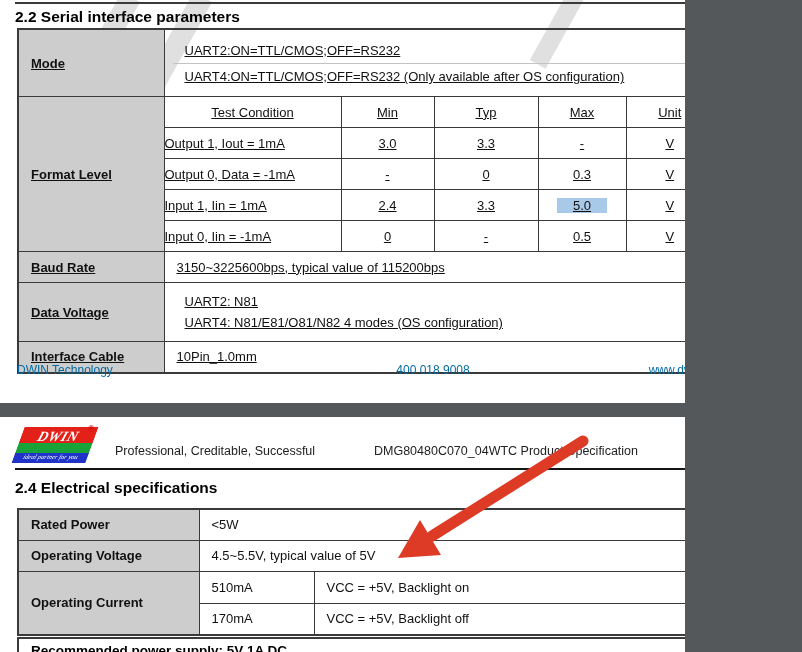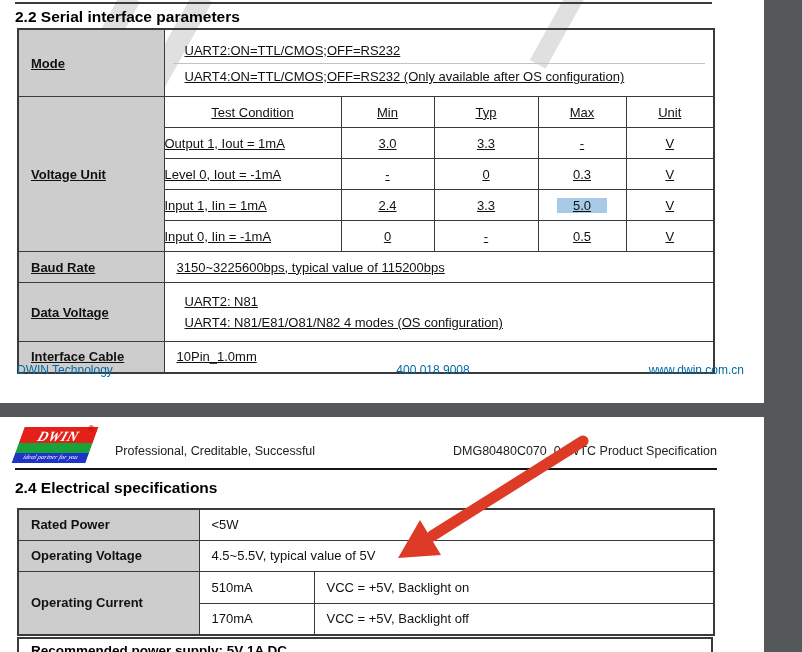--- a/index.html
+++ b/index.html
@@ -1,18 +1,18 @@
 <!DOCTYPE html>
 <html><head>
 <meta charset="utf-8">
 <style>
   * { margin:0; padding:0; box-sizing:border-box; }
   body { font-family:"Liberation Sans", sans-serif; color:#111; }
   .canvas { position:relative; width:802px; height:652px; background:#54585b; overflow:hidden; }
-  .page { position:absolute; left:0; width:764px; background:#ffffff; overflow:hidden; }
+  .page { position:absolute; left:0; width:685px; background:#ffffff; overflow:hidden; }
   .page1 { top:0; height:403px; }
   .page2 { top:417px; height:235px; }
 
   
   .wm { position:absolute; background:#000; opacity:0.12; }
   .wm1 { left:86px; top:-12px; width:21px; height:142px; transform:rotate(29deg); }
   .wm2 { left:158px; top:-12px; width:21px; height:142px; transform:rotate(29deg); }
   .wm3 { left:550px; top:-18px; width:18px; height:88px; transform:rotate(29deg); }
 
   .cutline { position:absolute; left:15px; top:2px; width:697px; height:2px; background:#3a3a3a; }
@@ -91,36 +91,36 @@
       </colgroup>
       <tbody>
           <tr class="h50">
         <th>Mode</th>
         <td colspan="5" class="twolines">
           <div class="mline">UART2:ON=TTL/CMOS;OFF=RS232</div>
           <div class="mline m2">UART4:ON=TTL/CMOS;OFF=RS232 (Only available after OS configuration)</div>
         </td>
       </tr>
       <tr class="h31">
-        <th rowspan="5">Voltage Unit</th>
+        <th rowspan="5">Format Level</th>
         <td class="c">Test Condition</td>
         <td class="c">Min</td>
         <td class="c">Typ</td>
         <td class="c">Max</td>
         <td class="c">Unit</td>
       </tr>
       <tr class="h31">
         <td class="l">Output 1, Iout = 1mA</td>
         <td class="c">3.0</td>
         <td class="c">3.3</td>
         <td class="c">-</td>
         <td class="c">V</td>
       </tr>
       <tr class="h31">
-        <td class="l">Level 0, Iout = -1mA</td>
+        <td class="l">Output 0, Data = -1mA</td>
         <td class="c">-</td>
         <td class="c">0</td>
         <td class="c">0.3</td>
         <td class="c">V</td>
       </tr>
       <tr class="h31">
         <td class="l">Input 1, Iin = 1mA</td>
         <td class="c">2.4</td>
         <td class="c">3.3</td>
         <td class="c"><span class="sel" style="background-color: rgb(169, 201, 232);">5.0</span></td>

